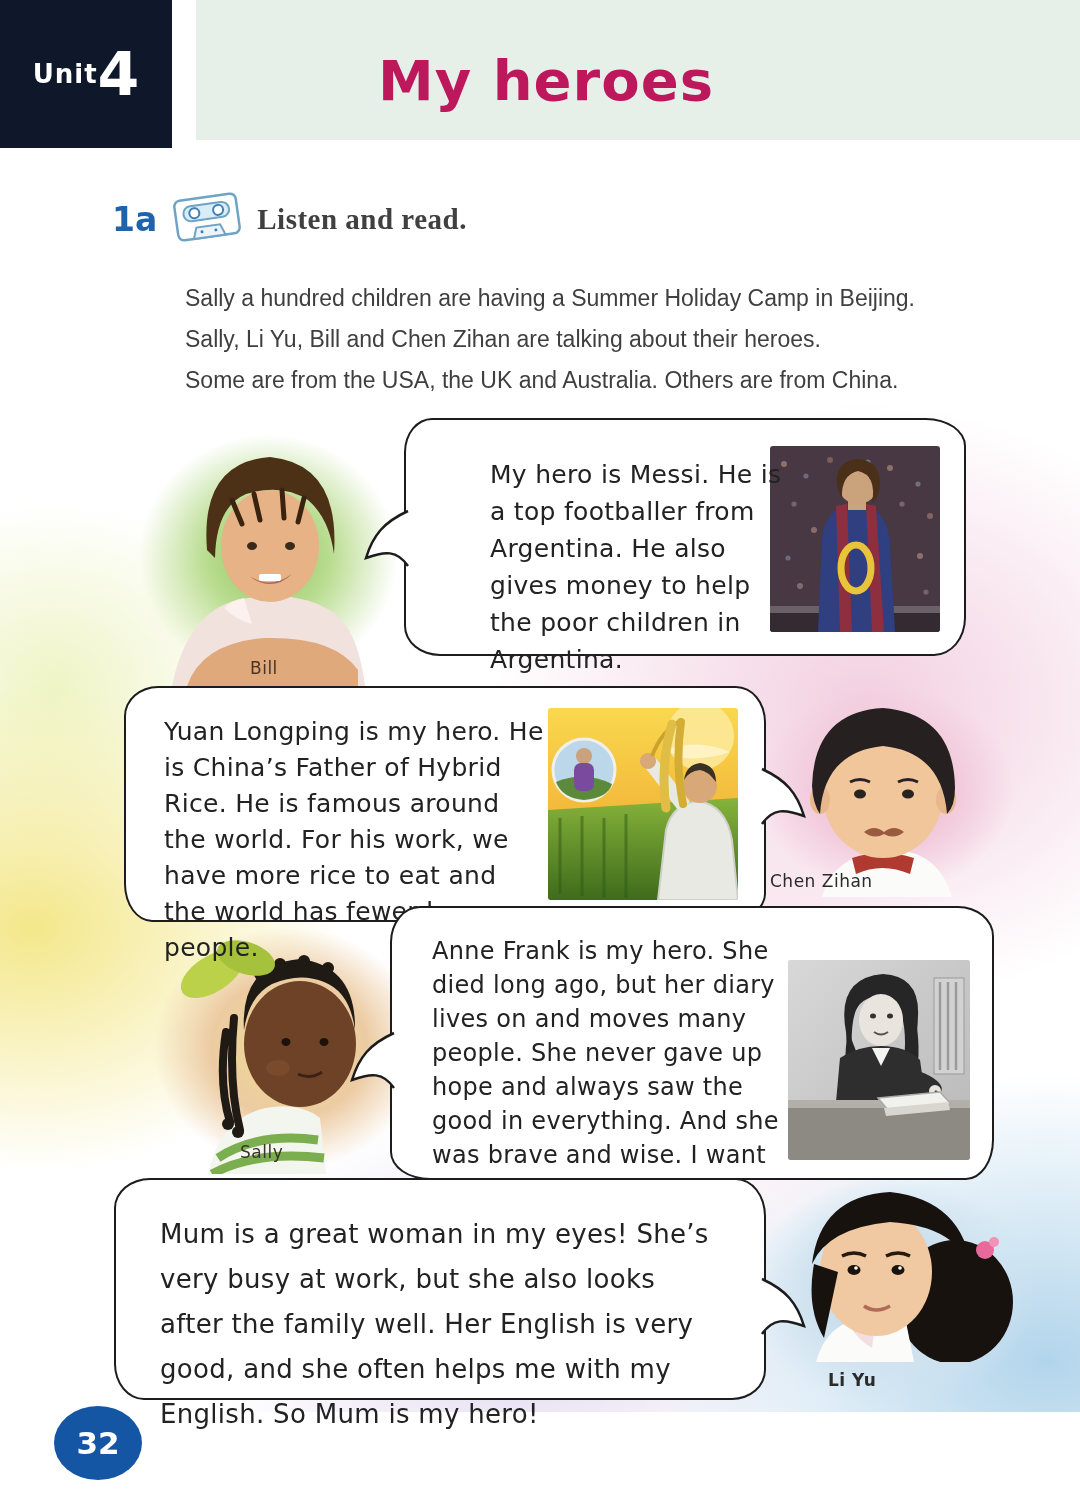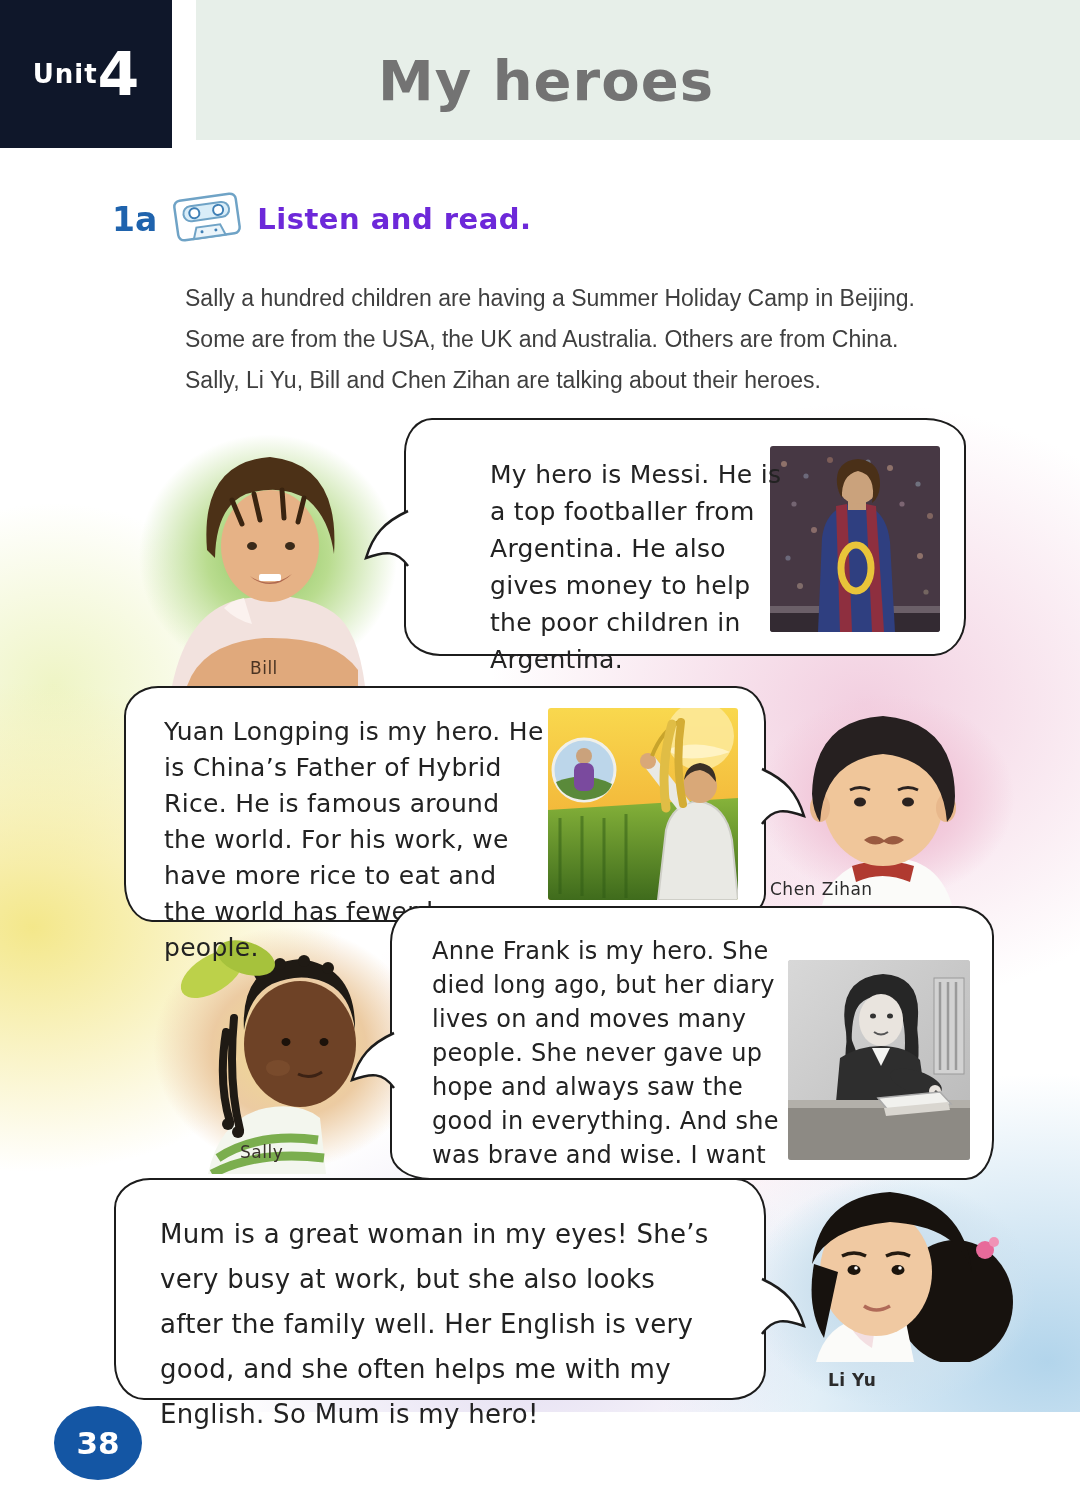--- a/index.html
+++ b/index.html
@@ -6,26 +6,26 @@
   #page{position:relative;width:1080px;height:1504px;background:#ffffff;overflow:hidden;
         font-family:"DejaVu Sans",sans-serif;}
 
   
   .unit-box{position:absolute;left:0;top:0;width:172px;height:148px;background:#0f172a;
             display:flex;flex-direction:row;align-items:center;justify-content:center;}
   .unit-word{color:#ffffff;font-size:26px;font-weight:bold;letter-spacing:1px;line-height:28px;}
   .unit-num{color:#ffffff;font-size:60px;font-weight:bold;line-height:62px;}
   .band{position:absolute;left:196px;top:0;width:884px;height:140px;background:#e7efe9;}
   .page-title{position:absolute;left:196px;top:48px;width:700px;text-align:center;
-              color:#737373;font-size:56px;font-weight:bold;letter-spacing:1px;}
+              color:#be185d;font-size:56px;font-weight:bold;letter-spacing:1px;}
 
   
   .activity-row{position:absolute;left:112px;top:188px;display:flex;align-items:center;gap:12px;}
   .activity-num{color:#1f63ad;font-size:33px;font-weight:bold;}
-  .activity-instruction{color:#6d28d9;font-size:29px;font-weight:bold;letter-spacing:.5px;}
+  .activity-instruction{color:#404040;font-size:29px;font-weight:bold;letter-spacing:.5px;font-family:Liberation Serif, serif;}
 
   
   .intro{position:absolute;left:185px;top:278px;width:830px;}
   .intro .line{font-family:"Liberation Sans",sans-serif;color:#3f3f3f;font-size:23px;
                line-height:41px;white-space:nowrap;}
 
   
   .scene{position:absolute;left:0;top:402px;width:1080px;height:1010px;
     background:
       radial-gradient(430px 340px at 3% 52%,  rgba(243,230,132,.95), rgba(243,230,132,0) 72%),
@@ -82,22 +82,22 @@
           <circle cx="31" cy="43" r="1.5" fill="#3f7fb5"></circle>
           <circle cx="45" cy="43" r="1.5" fill="#3f7fb5"></circle>
         </g>
       </svg>
     </span>
     <span class="activity-instruction">Listen and read.</span>
   </div>
 
   <div class="intro">
     <div class="line">Sally a hundred children are having a Summer Holiday Camp in Beijing.</div>
+    <div class="line">Sally, Li Yu, Bill and Chen Zihan are talking about their heroes.</div>
     <div class="line">Some are from the USA, the UK and Australia. Others are from China.</div>
-    <div class="line">Sally, Li Yu, Bill and Chen Zihan are talking about their heroes.</div>
   </div>
 
   <div class="scene">
 
     <div class="photo bill-photo-bg" style="left:132px;top:26px;width:272px;height:258px;">
       <svg width="272" height="258" viewBox="0 0 272 258">
         <path d="M40,258 Q55,185 105,172 Q165,160 202,185 Q226,202 233,258 Z" fill="#f2e2de"></path>
         <path d="M92,180 Q100,172 112,170 L120,196 Q104,192 92,180 Z" fill="#fbf2ef"></path>
         <ellipse cx="138" cy="118" rx="49" ry="56" fill="#e6b286"></ellipse>
         <path d="M75,122 Q68,34 138,29 Q208,36 202,126 Q197,90 176,72 Q150,55 114,66 Q84,79 83,130 Z" fill="#4c3117"></path>
@@ -179,21 +179,21 @@
           <path d="M124,16 Q112,58 118,100" stroke="#e0bd45" stroke-width="9" fill="none" stroke-linecap="round"></path>
           <path d="M133,14 Q127,56 135,96" stroke="#d4ad35" stroke-width="8" fill="none" stroke-linecap="round"></path>
           <circle cx="36" cy="62" r="31" fill="#bcd6ea" stroke="#f0f0ea" stroke-width="3"></circle>
           <path d="M8,74 Q36,62 64,76 Q60,90 36,92 Q14,90 8,74 Z" fill="#5a8a3a"></path>
           <circle cx="36" cy="48" r="8" fill="#caa27c"></circle>
           <rect x="26" y="55" width="20" height="28" rx="7" fill="#7a4a9e"></rect>
         </svg>
       </div>
     </div>
 
-    <div class="photo chen-photo-bg" style="left:752px;top:288px;width:268px;height:215px;">
+    <div class="photo chen-photo-bg" style="left:752px;top:280px;width:268px;height:215px;">
       <svg width="268" height="215" viewBox="0 0 268 215">
         <path d="M70,215 Q80,175 130,168 Q185,164 200,215 Z" fill="#fbfbf9"></path>
         <path d="M100,176 Q130,166 162,176 L158,192 Q130,180 104,192 Z" fill="#b03a30"></path>
         <ellipse cx="131" cy="112" rx="60" ry="64" fill="#f0c69a"></ellipse>
         <ellipse cx="68" cy="118" rx="10" ry="14" fill="#e8b88c"></ellipse>
         <ellipse cx="194" cy="118" rx="10" ry="14" fill="#e8b88c"></ellipse>
         <path d="M60,104 Q62,30 131,26 Q202,32 203,106 Q203,124 195,132 Q190,70 131,64 Q72,70 68,132 Q61,122 60,104 Z" fill="#262020"></path>
         <ellipse cx="108" cy="112" rx="6" ry="4.5" fill="#2a2220"></ellipse>
         <ellipse cx="156" cy="112" rx="6" ry="4.5" fill="#2a2220"></ellipse>
         <path d="M98,100 Q108,95 118,100 M146,100 Q156,95 166,100" stroke="#2a2220" stroke-width="3" fill="none"></path>
@@ -285,16 +285,16 @@
         <path d="M122,134 Q134,142 148,134" stroke="#b06a58" stroke-width="3.5" fill="none"></path>
         <circle cx="243" cy="78" r="9" fill="#e86a9a"></circle>
         <circle cx="252" cy="70" r="5" fill="#f093b6"></circle>
       </svg>
       <div class="name-label" style="left:86px;bottom:22px;color:#2b2b2b;">Li Yu</div>
     </div>
 
   </div>
 
   <div class="page-num">
-    <span>38</span>
+    <span>32</span>
   </div>
 
 </div>
 
 </body></html>

